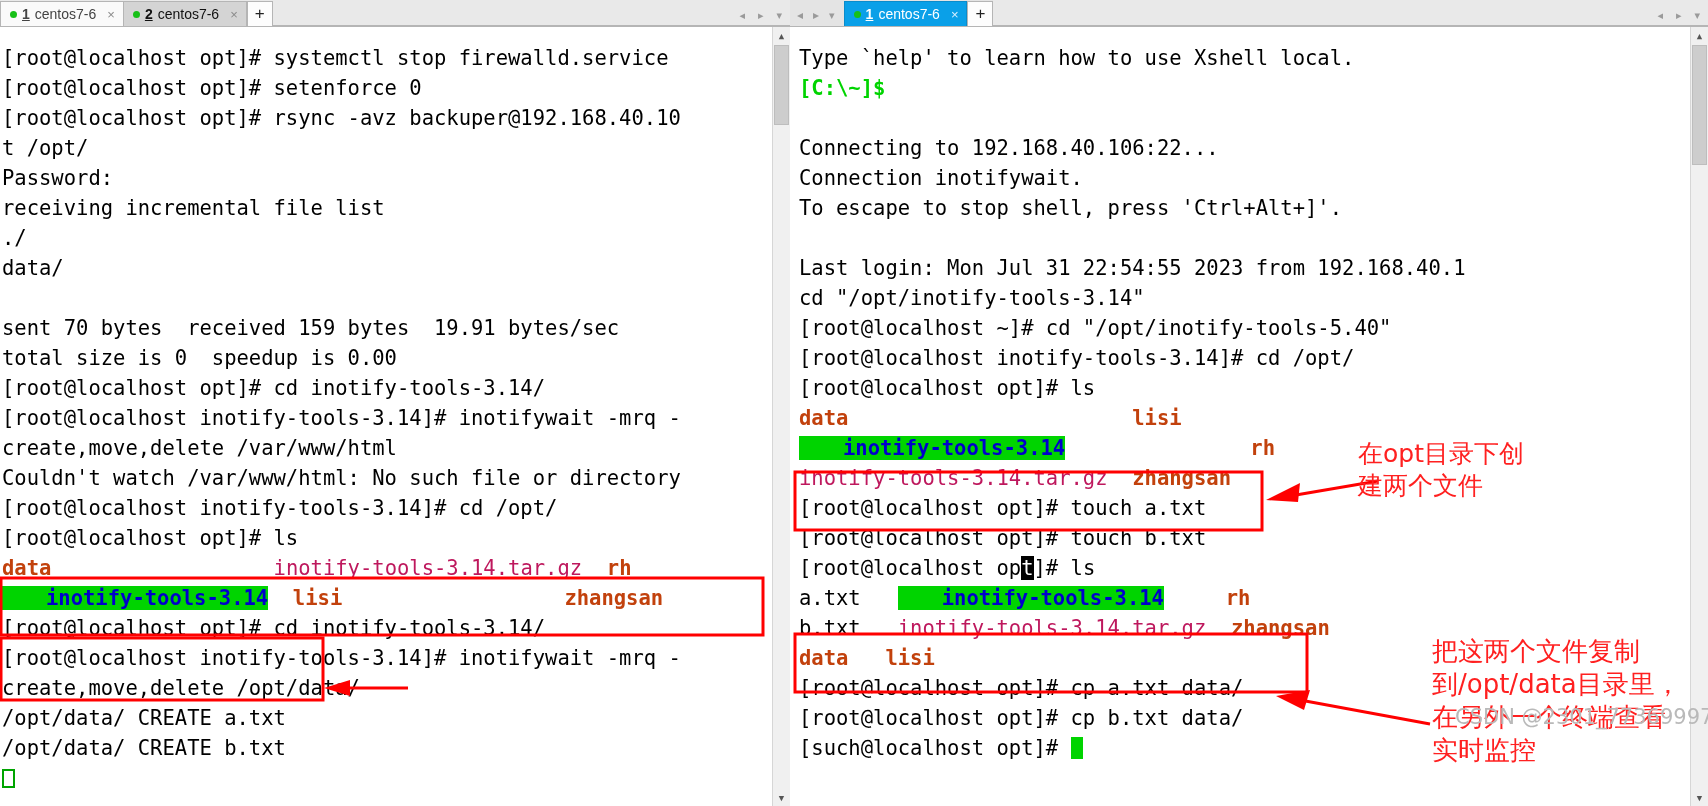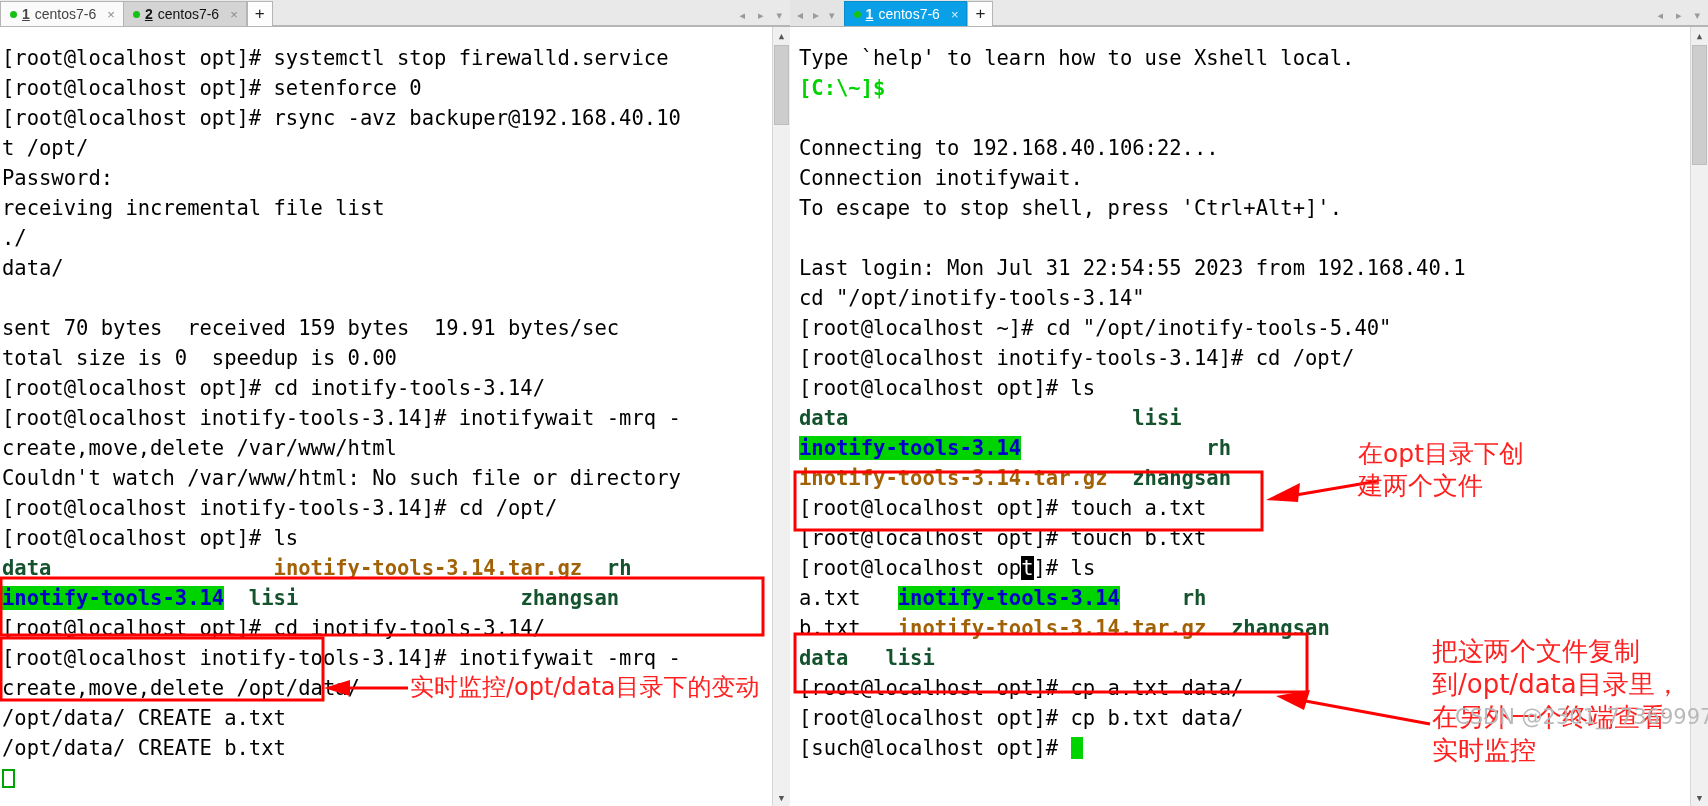--- a/index.html
+++ b/index.html
@@ -51,23 +51,23 @@
     background:#ffffff;overflow:hidden;
   }
   .term-inner{
     position:absolute;left:0;top:16px;
     font-family:"DejaVu Sans Mono","Liberation Mono",monospace;
     font-size:20.5px;line-height:30px;white-space:pre;color:#000;
     letter-spacing:0px;
   }
   .pane-left .term-inner{left:2px;}
   .pane-right .term-inner{left:9px;}
-  .blue{color:#14532d;font-weight:bold;}
-  .red{color:#a16207;font-weight:bold;}
-  .grn-bg{background:#00d400;color:#0000cc;font-weight:bold;}
+  .blue{color:#c2410c;font-weight:bold;}
+  .red{color:#be185d;font-weight:normal;}
+  .grn-bg{background:#00d400;color:#0000cc;font-weight:bold;padding-left:44px;}
   .green{color:#00d400;font-weight:bold;}
   .cursor{background:#000;color:#fff;}
   .blkcur{display:inline-block;width:12px;height:22px;background:#00d400;vertical-align:-4px;}
   .blkcur-hollow{display:inline-block;width:13px;height:19px;border:2px solid #00a400;box-sizing:border-box;vertical-align:-3px;}
 
   
   .vscroll{
     position:absolute;top:27px;right:0;width:17px;bottom:0;background:#f0f0f0;
     border-left:1px solid #d6d6d6;
   }
@@ -236,21 +236,20 @@
     <line x1="1378" y1="481" x2="1290" y2="496" stroke="#ff0000" stroke-width="3"></line>
     <polygon points="1266,500 1300,483 1298,502" fill="#ff0000"></polygon>
 
     <rect x="795" y="634" width="512" height="58" fill="none" stroke="#ff0000" stroke-width="3"></rect>
 
     <line x1="1430" y1="724" x2="1300" y2="700" stroke="#ff0000" stroke-width="3"></line>
     <polygon points="1276,696 1310,690 1304,710" fill="#ff0000"></polygon>
   </svg>
 
   <div class="overlay">
-    <div class="ann-text" style="left:410px;top:672px;font-size:24px;">实时监控/opt/data目录下的变动</div>
     <div class="ann-text" style="left:1358px;top:438px;font-size:25px;line-height:32px;">在opt目录下创
 建两个文件</div>
     <div class="ann-text" style="left:1432px;top:635px;font-size:26px;line-height:33px;">把这两个文件复制
 到/opt/data目录里，
 在另外一个终端查看
 实时监控</div>
     <div class="watermark" style="left:1455px;top:705px;">CSDN @2301_77369997</div>
   </div>
 
 </div>

